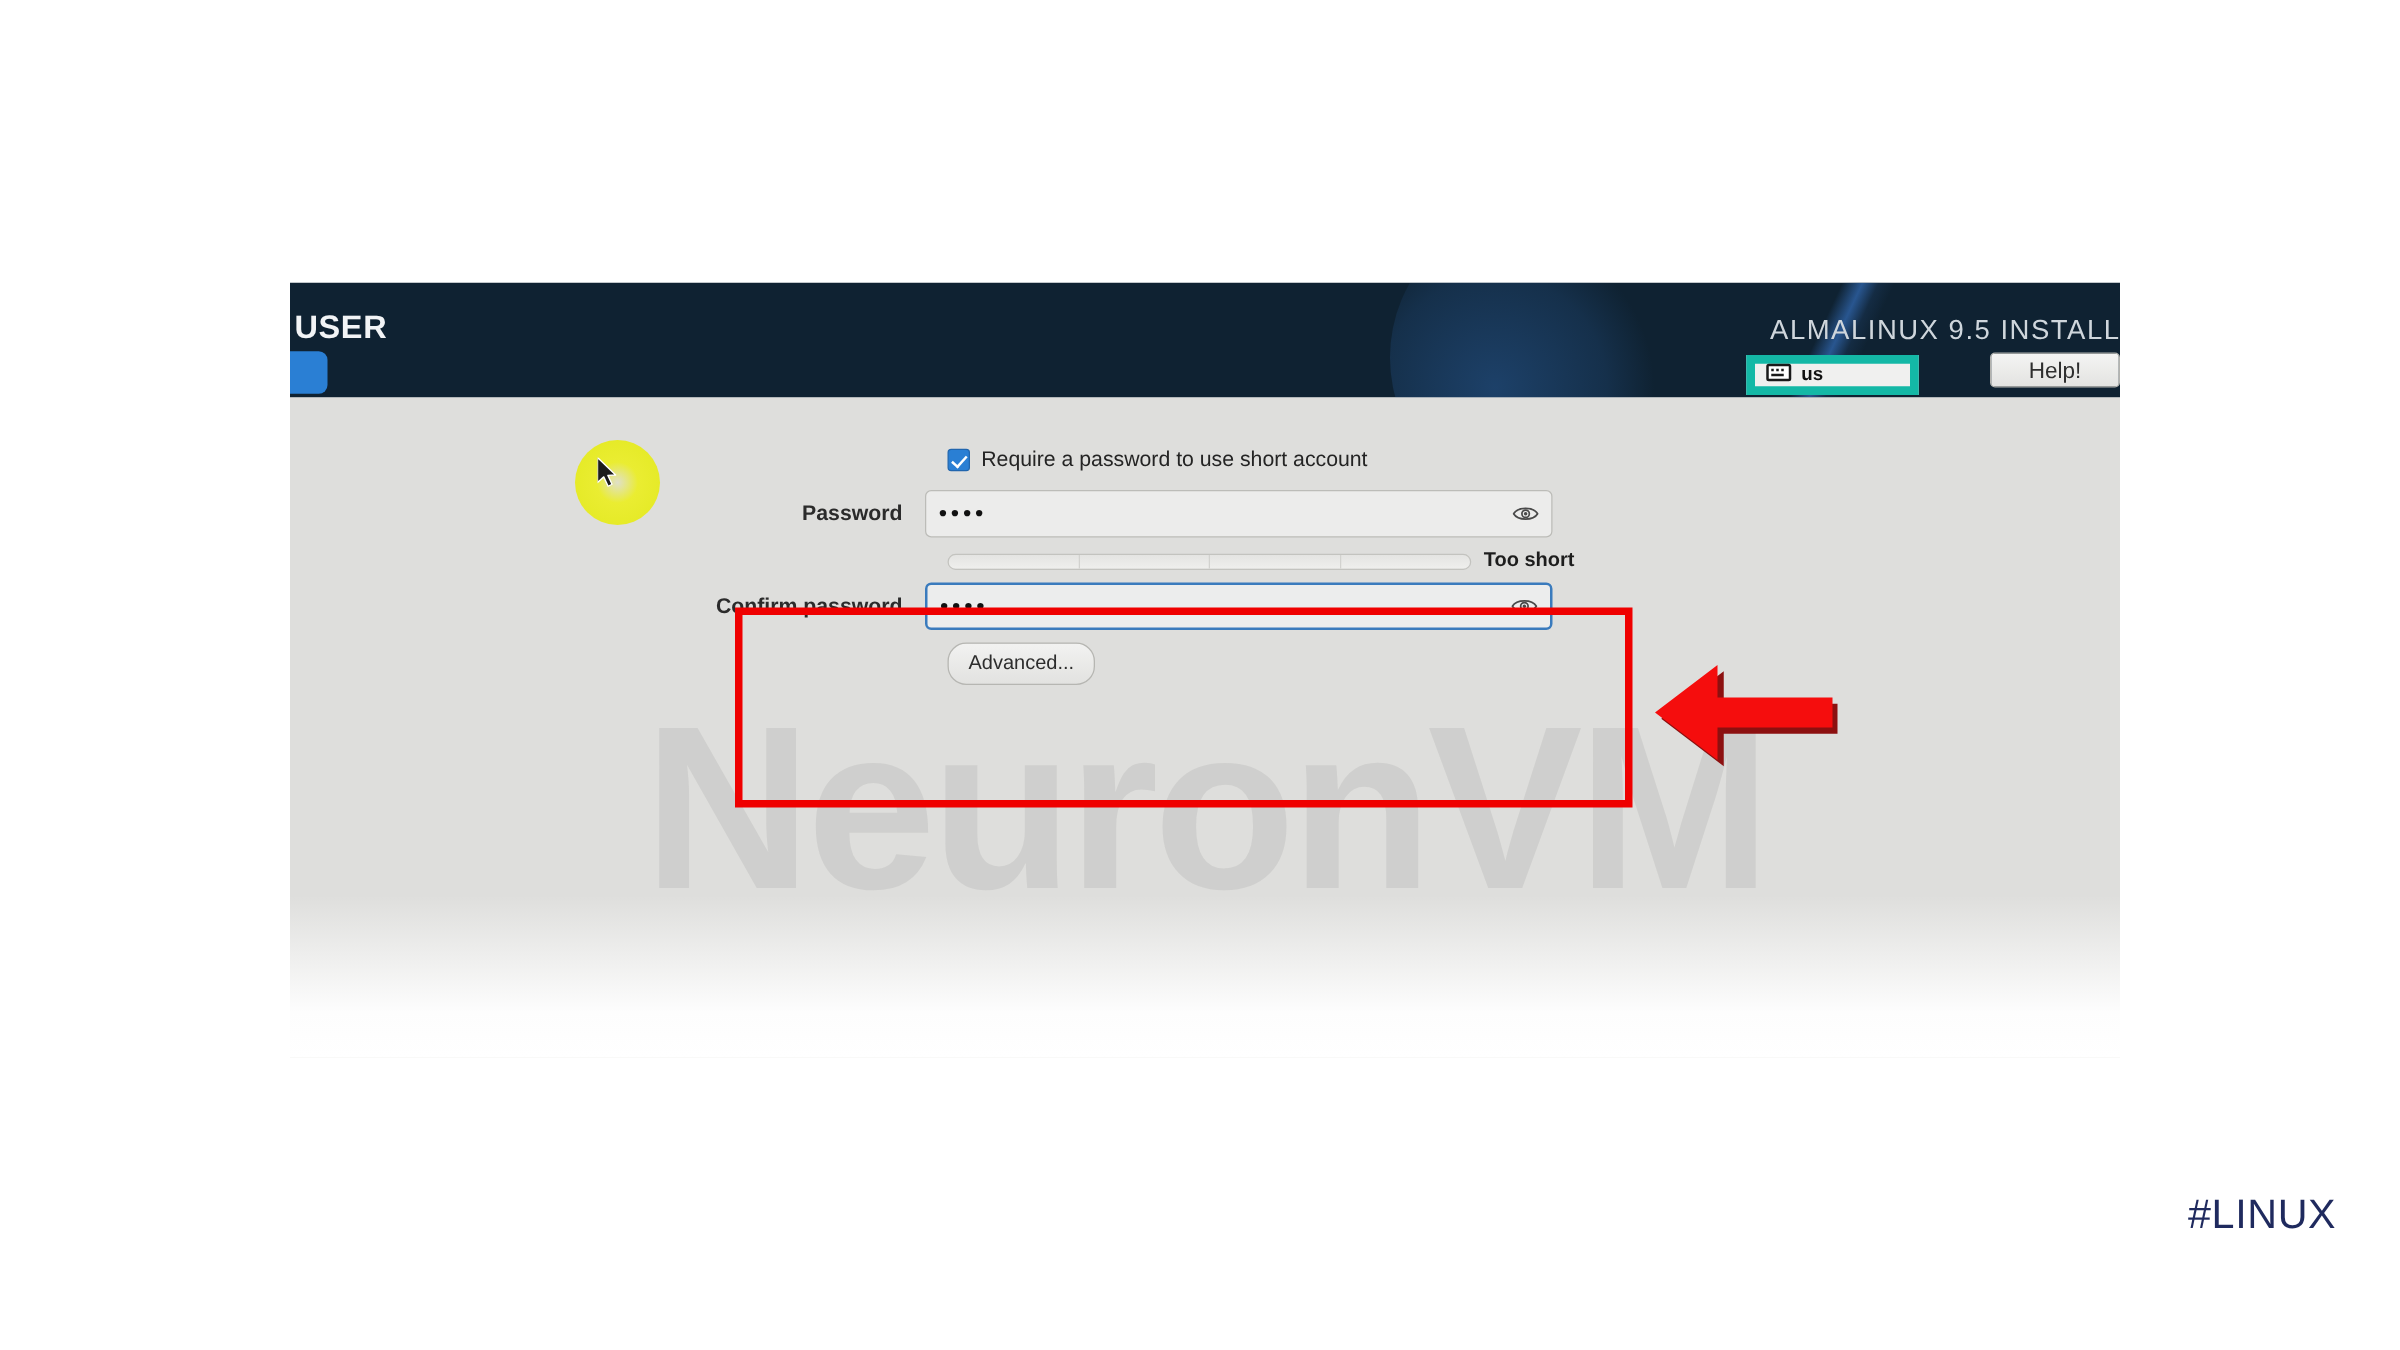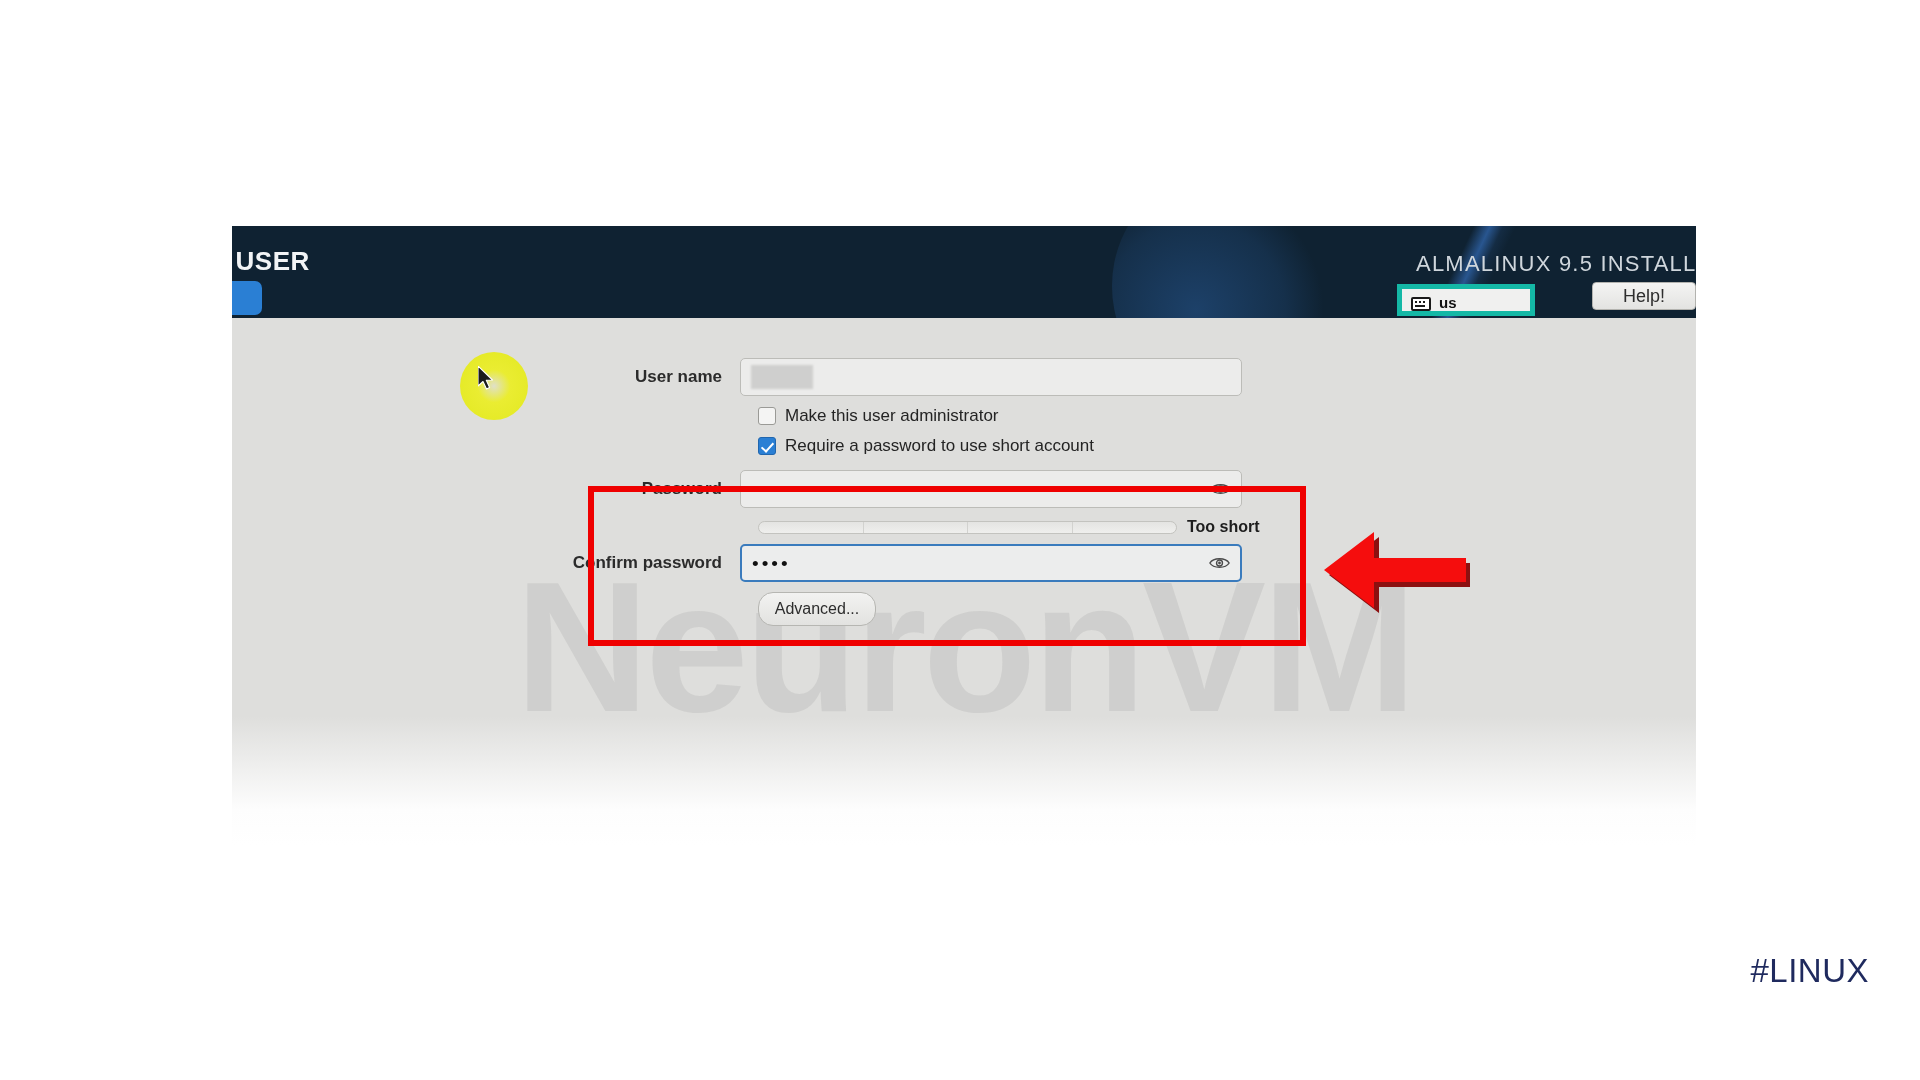--- a/index.html
+++ b/index.html
@@ -87,23 +87,23 @@
     white-space: nowrap;
   }
 
   .kbd-indicator {
     position: absolute;
     right: 161px;
     top: 58px;
     width: 138px;
     height: 32px;
     background: #f0f0ef;
-    border: 5px solid #14b8a6;
-    display: flex;
-    align-items: flex-end;
+    border: 7px solid #14b8a6;
+    display: flex;
+    align-items: flex-start;
     gap: 8px;
     padding-left: 9px;
   }
   .kbd-icon {
     width: 20px;
     height: 14px;
     border: 2px solid #1a1a1a;
     border-radius: 2px;
     background:
       linear-gradient(#1a1a1a,#1a1a1a) 2px 2px/2px 2px no-repeat,
@@ -391,31 +391,21 @@
       <div class="help-button">Help!</div>
     </div>
 
     <div class="installer-body">
 
       <div class="watermark">NeuronVM</div>
 
       <div class="form">
 
 
-        <div class="form-row">
-          <div class="form-label">User name</div>
-          <div class="text-input">
-            <div class="redacted-b"></div>
-          </div>
-        </div>
-
-        <div class="check-row">
-          <span class="checkbox"></span>
-          <span class="check-label">Make this user administrator</span>
-        </div>
+
 
         <div class="check-row">
           <span class="checkbox checked"></span>
           <span class="check-label">Require a password to use short account</span>
         </div>
 
         <div class="form-row" style="margin-top:14px;">
           <div class="form-label">Password</div>
           <div class="pw-input">
             <span class="pw-dots">••••</span>

